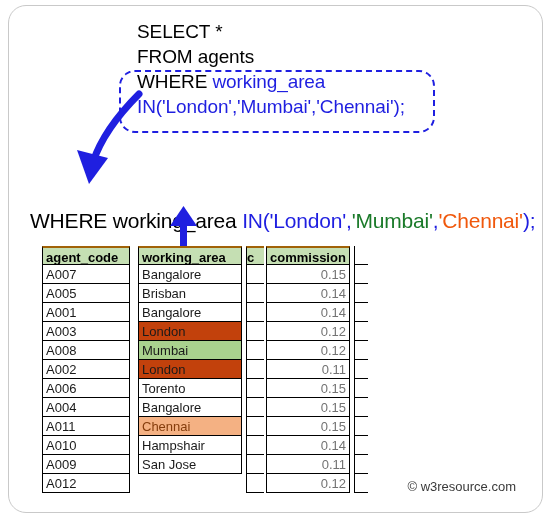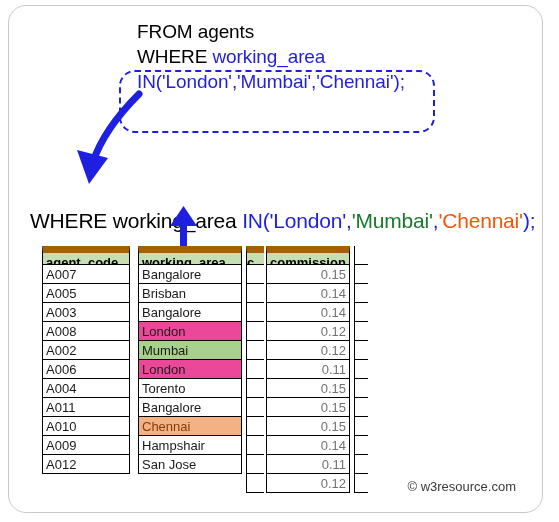--- a/index.html
+++ b/index.html
@@ -123,27 +123,27 @@
     padding: 0 3px;
     overflow: hidden;
     white-space: nowrap;
     background: #ffffff;
   }
   .cell.head {
     background: #c5dfb3;
     font-weight: bold;
     color: #000000;
     border-bottom: 1px solid #000000;
-    border-top: 7px solid #a16207;
+    border-top: 2px solid #a16207;
   }
   .cell.num {
     text-align: right;
     color: #737373;
   }
-  .cell.hl-blue   { background: #ec4899; }
+  .cell.hl-blue   { background: #c2410c; }
   .cell.hl-green  { background: #a9d18e; }
   .cell.hl-orange { background: #f4b183; color: #843c0c; }
 
   
   .col-narrow .cell, .col-tail .cell {
     border-left: 1px solid #000000;
     border-right: none;
     padding: 0;
   }
   .col-narrow .cell.head { background: #c5dfb3; }
@@ -164,20 +164,23 @@
   }
 </style>
 </head>
 <body>
 
 <div id="screenshot">
   <div class="card">
 
     <div class="sql-block">
       <div class="sql-line">
+        <span class="kw">SELECT *</span>
+      </div>
+      <div class="sql-line">
         <span class="kw">FROM agents</span>
       </div>
       <div class="sql-line">
         <span class="kw">WHERE</span><span>&nbsp;</span><span class="blue">working_area</span>
       </div>
       <div class="sql-line">
         <span class="blue">IN('London','Mumbai','Chennai');</span>
       </div>
     </div>
 
@@ -196,20 +199,21 @@
       <rect x="16" y="14" width="7" height="28" fill="#1f1fe0"></rect>
       <polygon points="19.5,0 33,20 6,20" fill="#1f1fe0"></polygon>
     </svg>
 
     <div class="sheet">
 
       <div class="col col-agent">
         <div class="cell head">agent_code</div>
         <div class="cell">A007</div>
         <div class="cell">A005</div>
+        <div class="cell">A001</div>
         <div class="cell">A003</div>
         <div class="cell">A008</div>
         <div class="cell">A002</div>
         <div class="cell">A006</div>
         <div class="cell">A004</div>
         <div class="cell">A011</div>
         <div class="cell">A010</div>
         <div class="cell">A009</div>
         <div class="cell">A012</div>
       </div>

